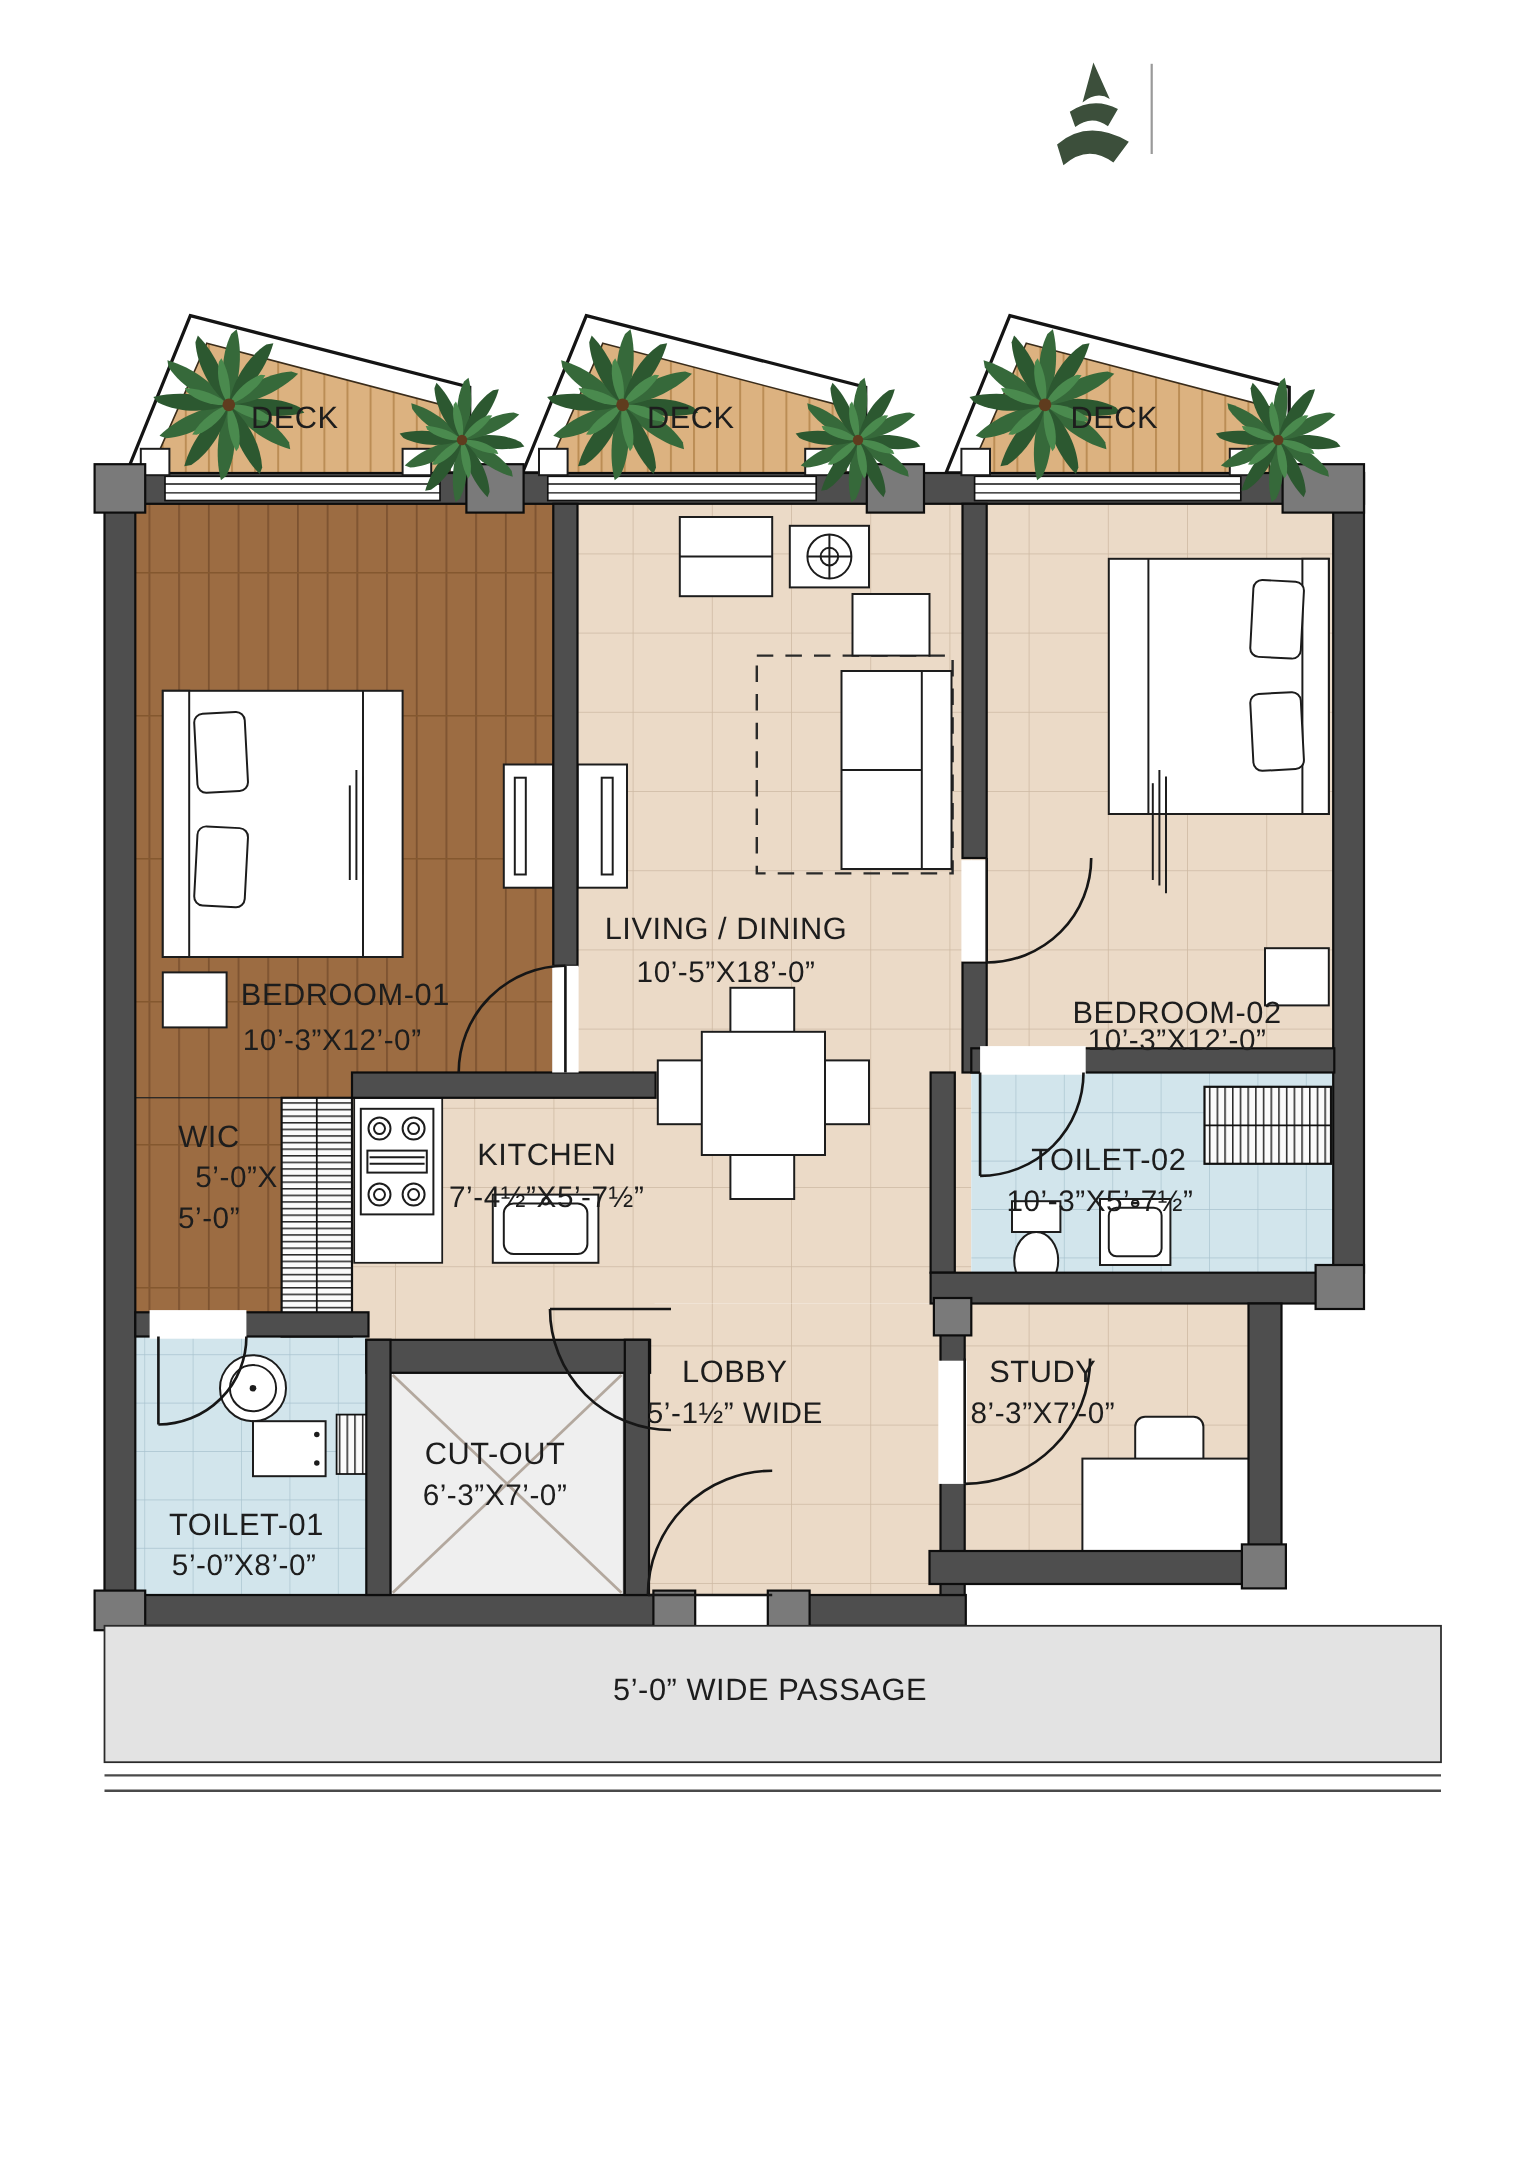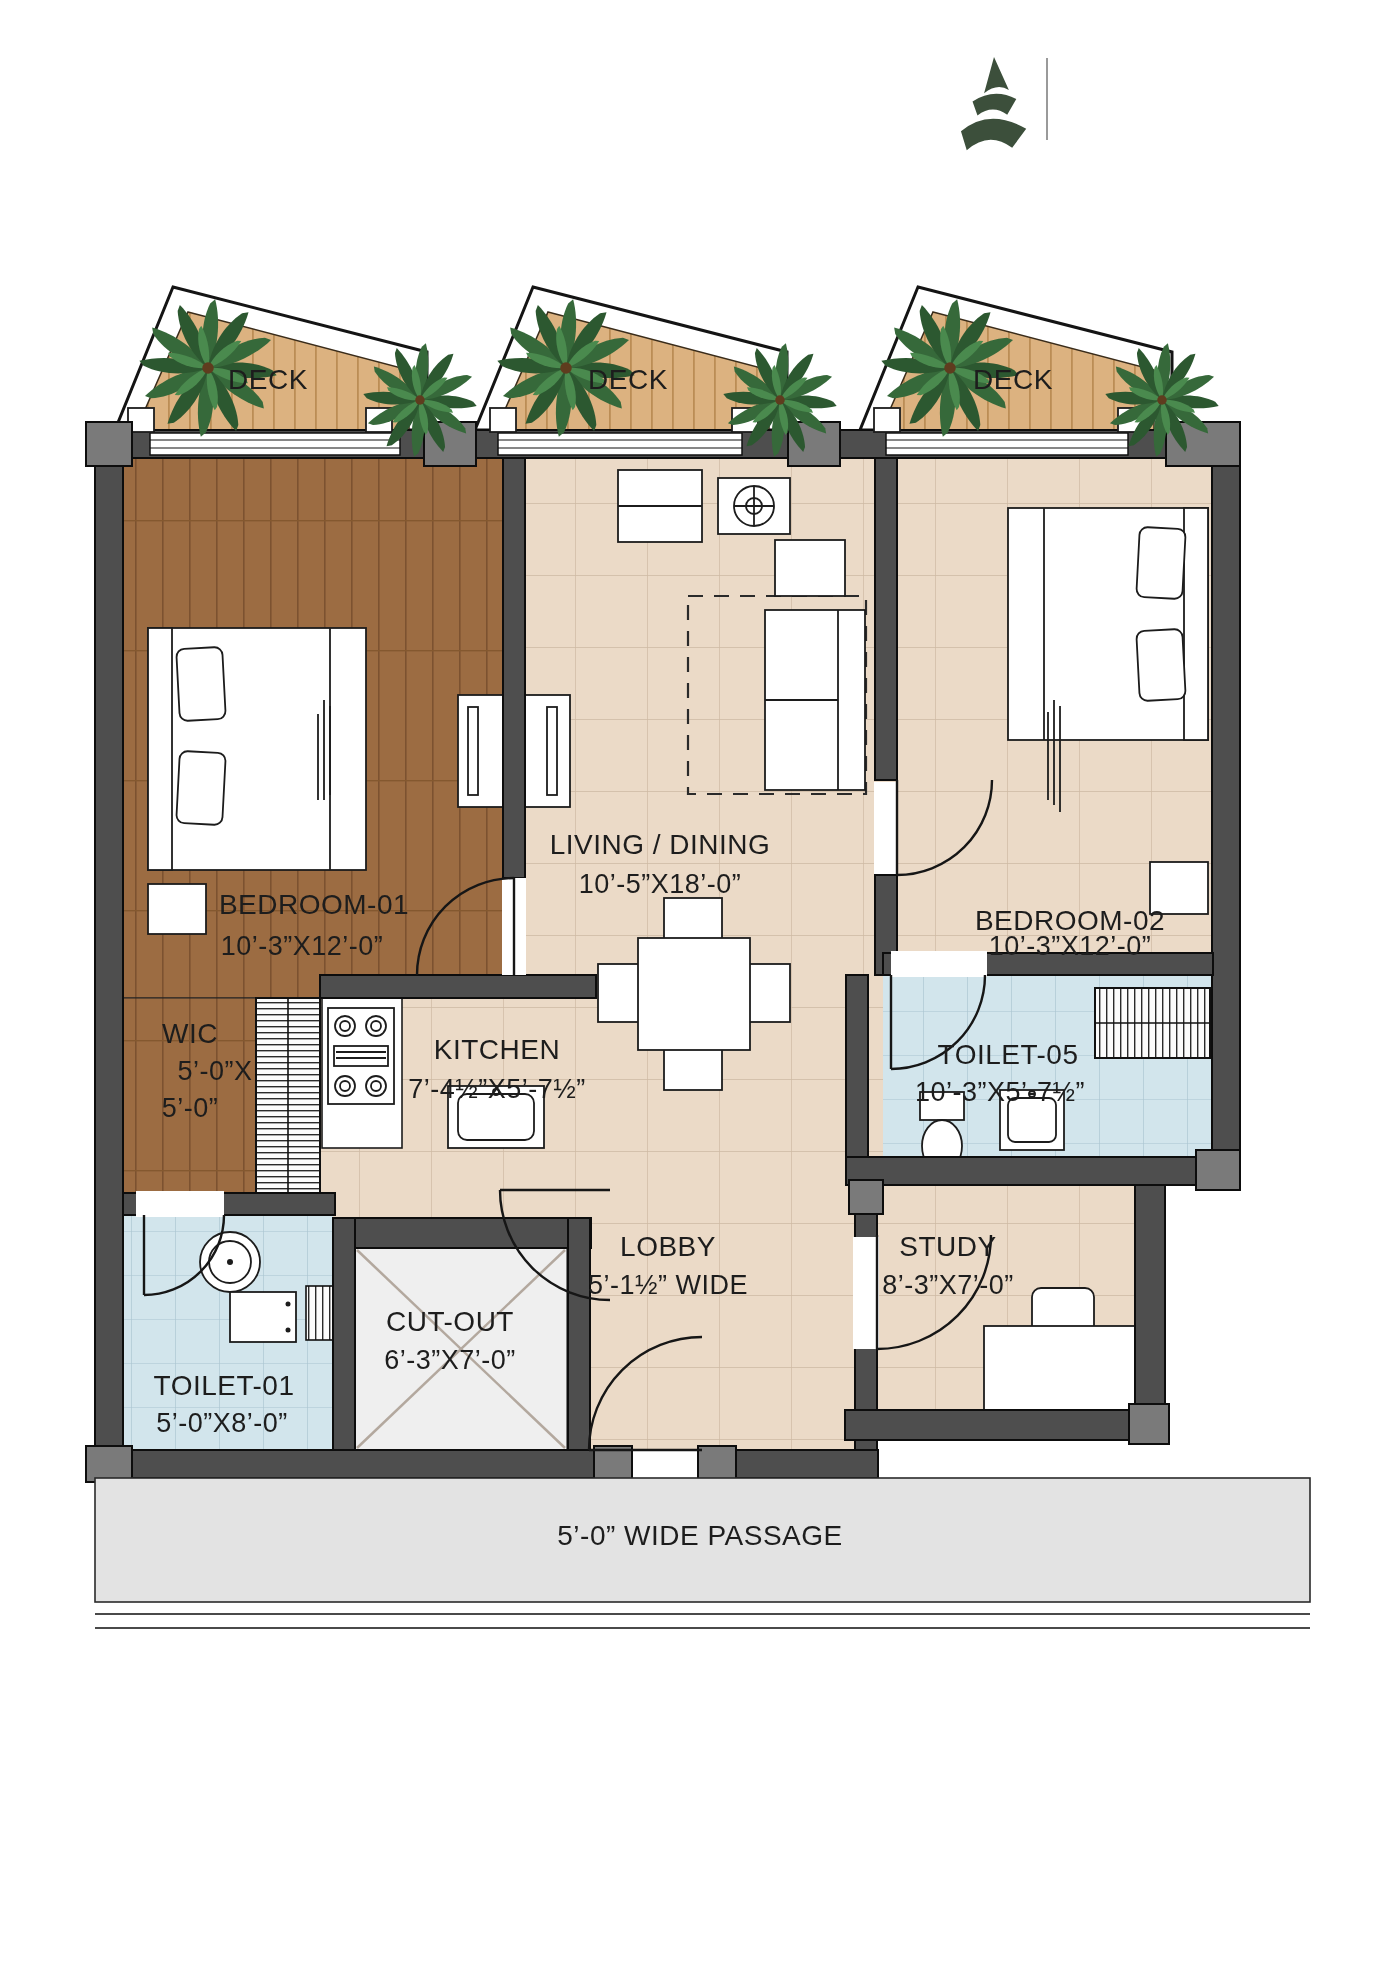--- a/index.html
+++ b/index.html
@@ -354,21 +354,21 @@
     <div class="lbl" style="left:1070px; top:905px;margin-top:16px;">BEDROOM-02</div>
     <div class="lbl dim" style="left:1070px; top:946px;">10’-3”X12’-0”</div>
 
     <div class="lbl" style="left:190px; top:1034px;">WIC</div>
     <div class="lbl dim" style="left:190px; top:1071px;margin-left:25px;">5’-0”X</div>
     <div class="lbl dim" style="left:190px; top:1108px;">5’-0”</div>
 
     <div class="lbl" style="left:497px; top:1050px;">KITCHEN</div>
     <div class="lbl dim" style="left:497px; top:1089px;">7’-4½”X5’-7½”</div>
 
-    <div class="lbl" style="left:1008px; top:1055px;">TOILET-05</div>
+    <div class="lbl" style="left:1008px; top:1055px;">TOILET-02</div>
     <div class="lbl dim" style="left:1000px; top:1092px;">10’-3”X5’-7½”</div>
 
     <div class="lbl" style="left:668px; top:1247px;">LOBBY</div>
     <div class="lbl dim" style="left:668px; top:1285px;">5’-1½” WIDE</div>
 
     <div class="lbl" style="left:948px; top:1247px;">STUDY</div>
     <div class="lbl dim" style="left:948px; top:1285px;">8’-3”X7’-0”</div>
 
     <div class="lbl" style="left:224px; top:1386px;">TOILET-01</div>
     <div class="lbl dim" style="left:222px; top:1423px;">5’-0”X8’-0”</div>

